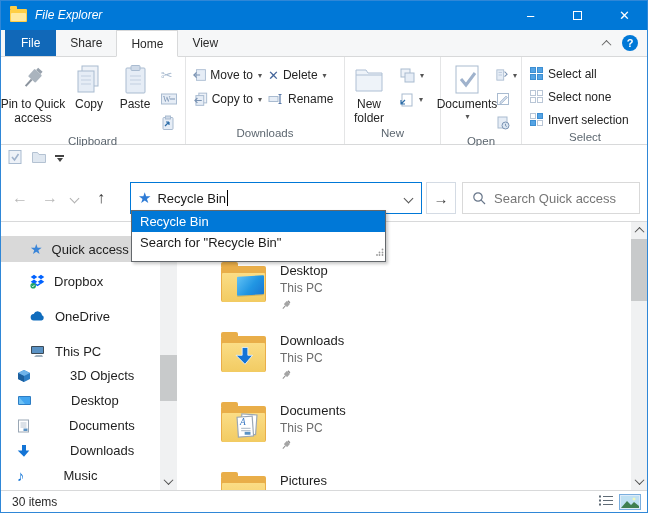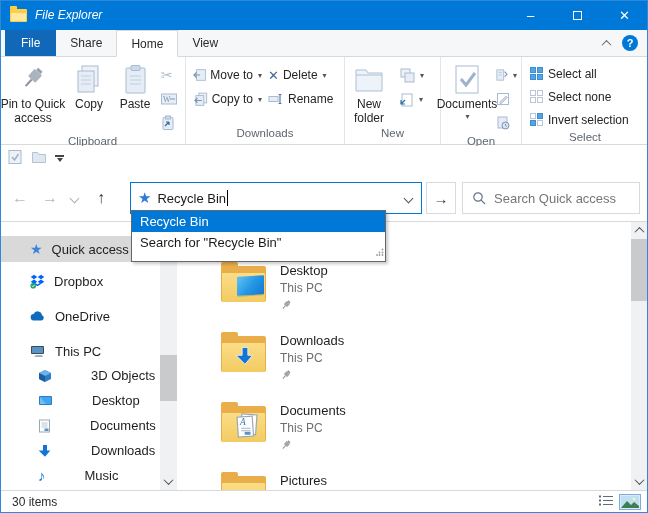--- a/index.html
+++ b/index.html
@@ -70,21 +70,21 @@
   .addr-dropdown { position:absolute; left:131px; top:210px; width:255px; height:52px; background:#fff; border:1px solid #64686c; z-index:40; box-shadow:2px 2px 3px rgba(0,0,0,.22); }
   .dd-item { height:21px; display:flex; align-items:center; padding-left:8px; font-size:13px; color:#1a1a1a; }
   .dd-item.hl { background:#0078d7; color:#fff; }
   .dd-grip { position:absolute; right:1px; bottom:1px; }
 
   
   .bodyarea { position:absolute; left:0; top:222px; width:648px; height:268px; background:#fff; overflow:hidden; }
 
   .sidebar { position:absolute; left:0; top:0; width:160px; height:268px; }
   .side-item { position:absolute; left:0; width:160px; height:26px; display:flex; align-items:center; gap:9px; font-size:13px; color:#1e1e1e; padding-left:30px; }
-  .side-item.child { padding-left:38px; height:25px;gap:39px; }
+  .side-item.child { padding-left:17px; height:25px;gap:39px; }
   .side-item.selected { background:#d9d9d9; }
   .side-star { color:#3a85d8; font-size:14px; }
   .music-note { color:#1374d6; font-size:15px; font-weight:bold; }
 
   .scrollbar { position:absolute; width:17px; background:#f0f1f2; }
   .sb-side { left:160px; top:0; height:268px; }
   .sb-main { left:631px; top:0; height:268px; }
   .sb-btn { position:absolute; left:0; width:17px; height:17px; display:flex; align-items:center; justify-content:center; }
   .sb-thumb { position:absolute; left:0; width:17px; background:#c8cacb; }
 

